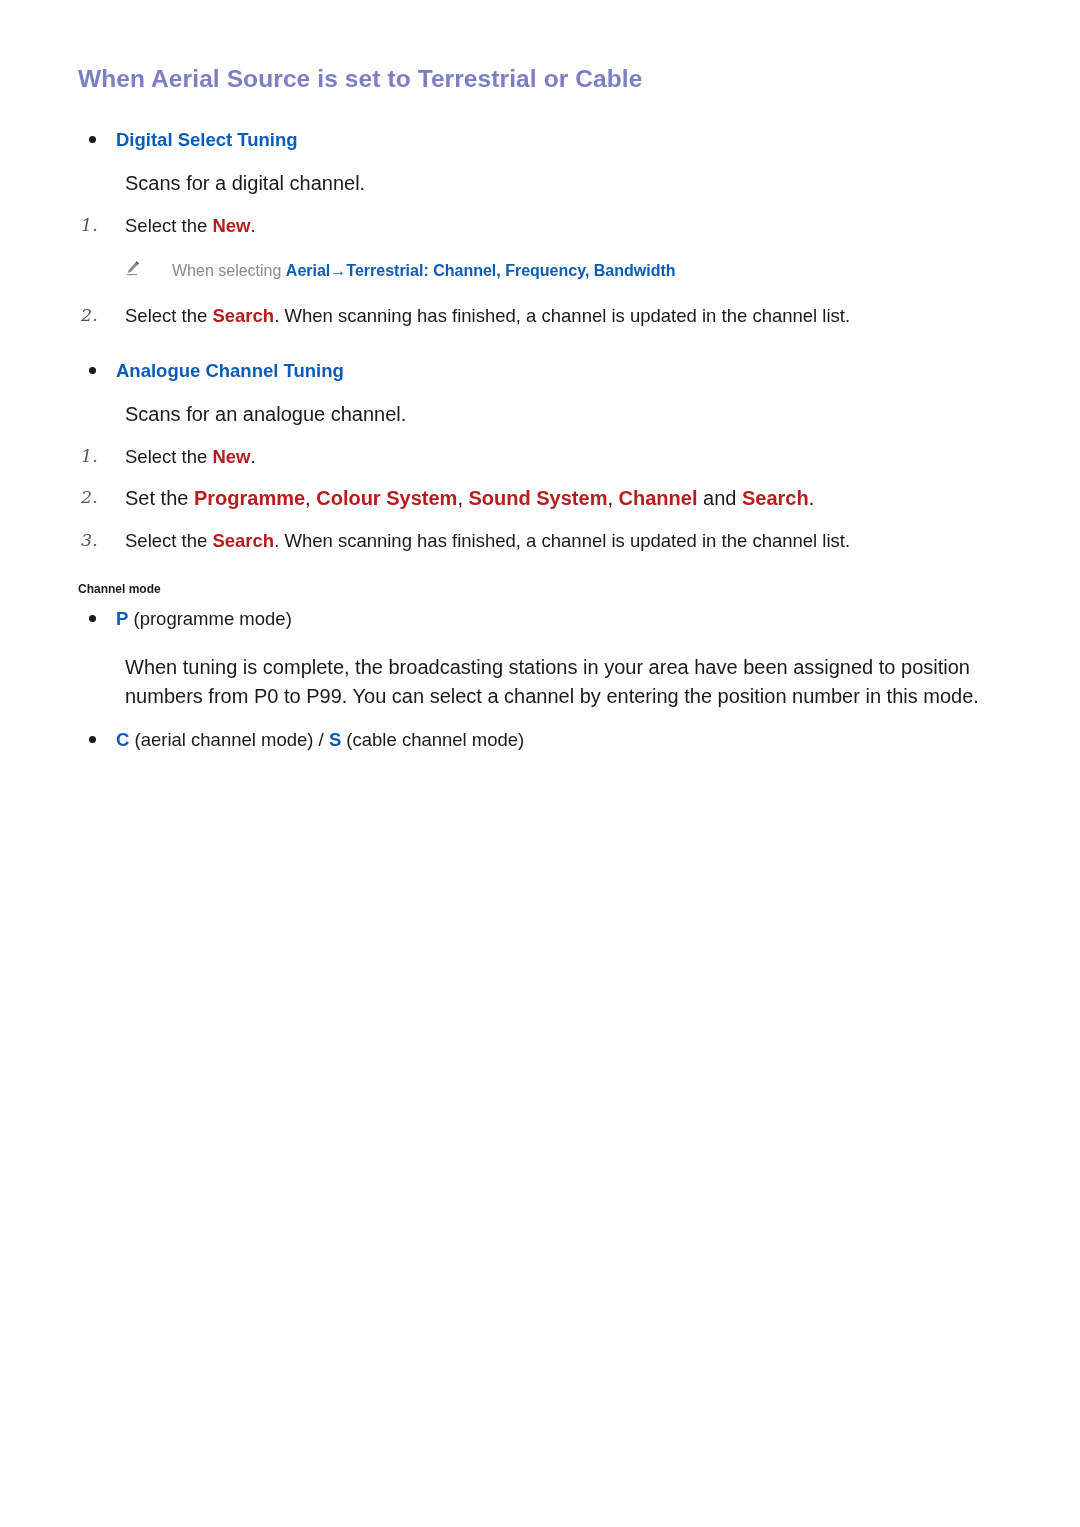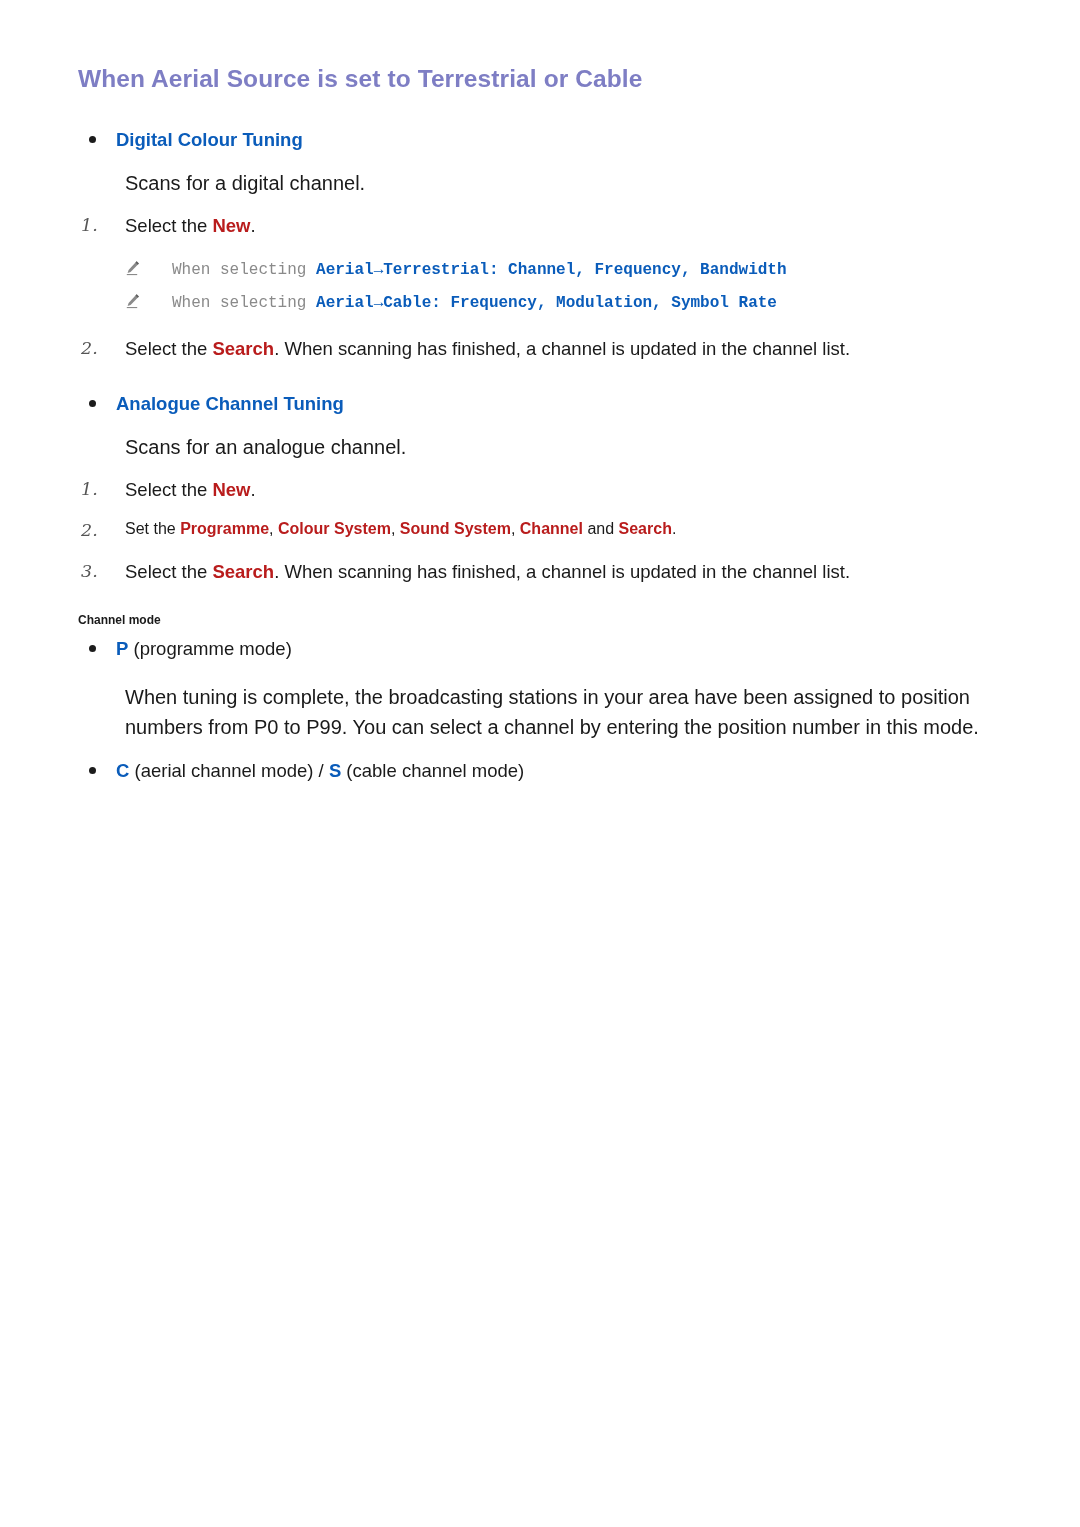--- a/index.html
+++ b/index.html
@@ -104,40 +104,39 @@
     line-height: 1.5;
     color: #555555;
   }
   .step-text {
     font-size: 18.5px;
     line-height: 1.46;
     color: #1a1a1a;
     max-width: 900px;
   }
   .step-text.big {
-    font-size: 16px;
+    font-size: 20px;
   }
 
   
   .note-row {
     padding: 5px 0 5px 0;
     margin-left: 47px;
   }
   .note-icon {
     width: 47px;
     min-width: 47px;
     box-sizing: border-box;
     padding-top: 1px;
   }
   .note-icon svg { display: block; }
   .note-text {
     font-size: 16px;
     line-height: 1.45;
     color: #8a8a8a;
-    font-family: Liberation Mono, monospace;
   }
   .note-text .k {
     color: #0a5cba;
     font-weight: bold;
   }
   .note-text .sep {
     color: #0a5cba;
     font-weight: bold;
   }
   .note-text .arrow {
@@ -169,21 +168,21 @@
 </style>
 </head>
 <body>
 
 <div class="page">
 
   <h1 class="page-title">When Aerial Source is set to Terrestrial or Cable</h1>
 
   <div class="row bullet-row">
     <span class="bullet-mark"></span>
-    <span class="bullet-text">Digital Colour Tuning</span>
+    <span class="bullet-text">Digital Select Tuning</span>
   </div>
 
   <p class="para">Scans for a digital channel.</p>
 
   <div class="row step-row">
     <span class="step-num">1.</span>
     <span class="step-text"><span>Select the </span><span class="k">New</span><span>.</span></span>
   </div>
 
   <div class="spacer-8"></div>
@@ -192,30 +191,20 @@
     <span class="note-icon">
       <svg width="16" height="16" viewBox="0 0 16 16" aria-hidden="true">
         <path d="M11.6 1.3 L13.9 3.6 L5.6 11.9 L2.6 12.9 L3.6 9.9 Z" fill="#8a8a8a"></path>
         <path d="M11.6 1.3 L13.9 3.6 L12.8 4.7 L10.5 2.4 Z" fill="#5f5f5f"></path>
         <rect x="1.8" y="14.0" width="10.4" height="1.1" fill="#8a8a8a"></rect>
       </svg>
     </span>
     <span class="note-text"><span>When selecting </span><span class="k">Aerial</span><span class="arrow">→</span><span class="k">Terrestrial</span><span class="sep">:</span><span class="k"> Channel, Frequency, Bandwidth</span></span>
   </div>
 
-  <div class="row note-row">
-    <span class="note-icon">
-      <svg width="16" height="16" viewBox="0 0 16 16" aria-hidden="true">
-        <path d="M11.6 1.3 L13.9 3.6 L5.6 11.9 L2.6 12.9 L3.6 9.9 Z" fill="#8a8a8a"></path>
-        <path d="M11.6 1.3 L13.9 3.6 L12.8 4.7 L10.5 2.4 Z" fill="#5f5f5f"></path>
-        <rect x="1.8" y="14.0" width="10.4" height="1.1" fill="#8a8a8a"></rect>
-      </svg>
-    </span>
-    <span class="note-text"><span>When selecting </span><span class="k">Aerial</span><span class="arrow">→</span><span class="k">Cable</span><span class="sep">:</span><span class="k"> Frequency, Modulation, Symbol Rate</span></span>
-  </div>
 
   <div class="spacer-8"></div>
 
   <div class="row step-row">
     <span class="step-num">2.</span>
     <span class="step-text"><span>Select the </span><span class="k">Search</span><span>. When scanning has finished, a channel is updated in the channel list.</span></span>
   </div>
 
   <div class="spacer-14"></div>
 

